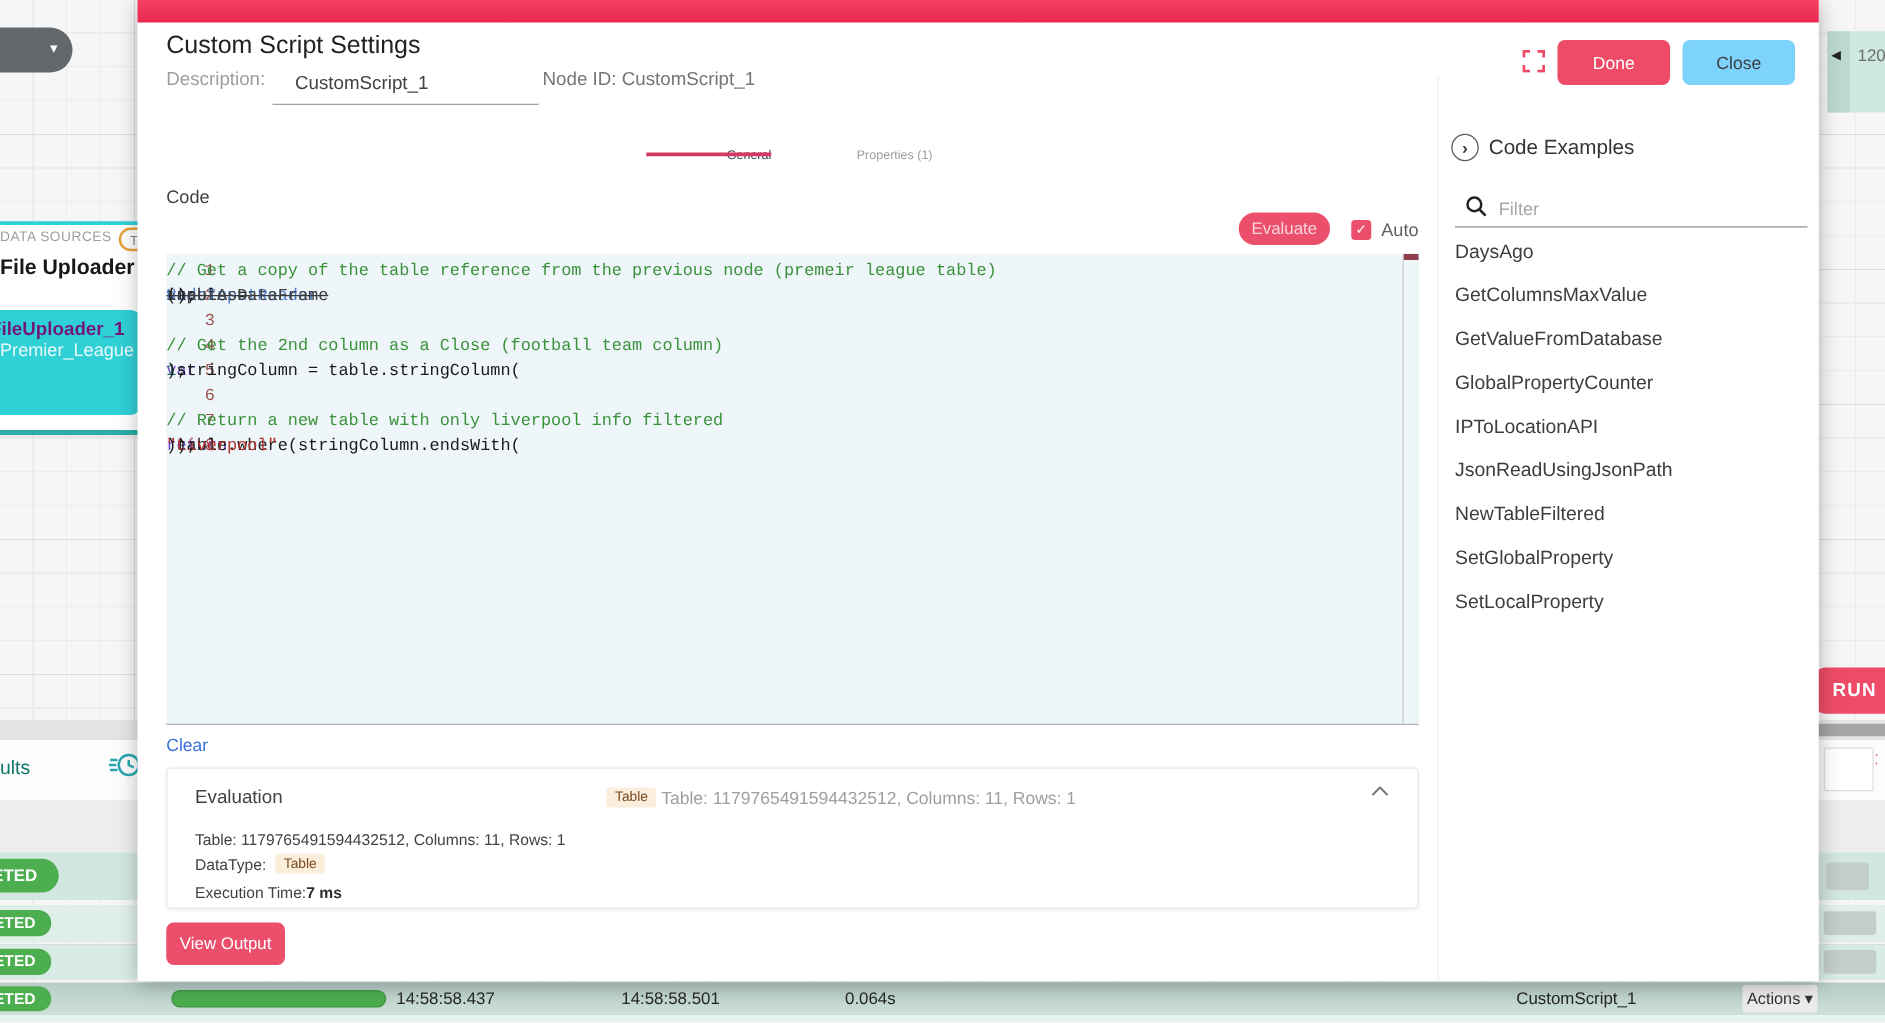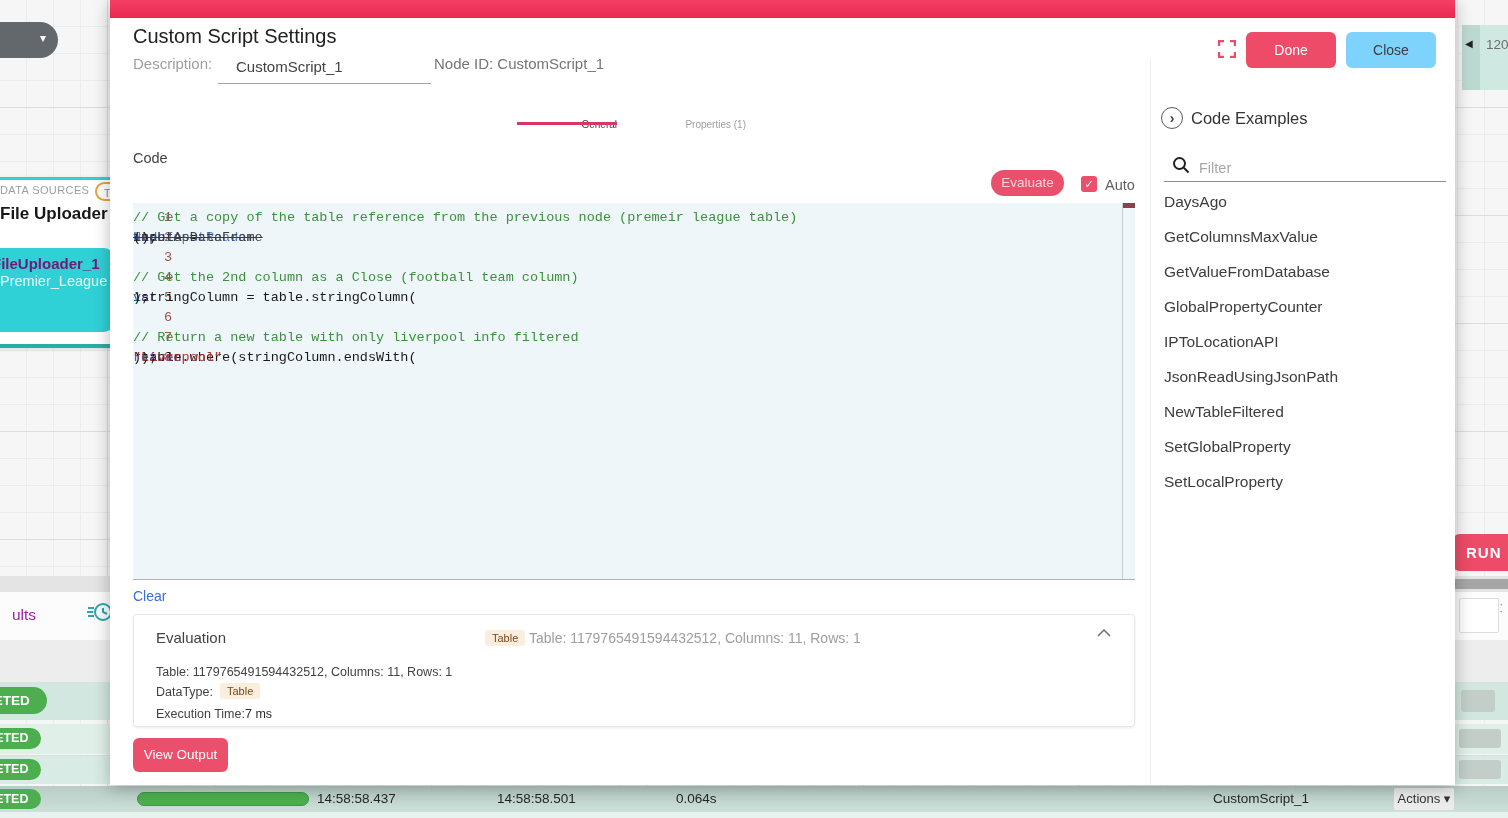--- a/index.html
+++ b/index.html
@@ -22,21 +22,21 @@
   .tr-pill{left:95px;top:182px;width:42px;height:19px;border:2px solid #e8a33d;border-radius:11px;
     font-size:10.5px;color:#8a8a8a;text-align:left;padding-left:7px;line-height:19px;box-sizing:border-box;z-index:2;}
   .node-type{left:0px;top:204px;font-size:17px;font-weight:bold;color:#171717;z-index:2;}
   .node-box{left:-12px;top:248px;width:126px;height:84px;background:#30d0d7;border-radius:10px;z-index:2;}
   .node-box .t1{position:absolute;left:4px;top:7px;font-size:15px;font-weight:bold;color:#701a75;white-space:nowrap;}
   .node-box .t2{position:absolute;left:12px;top:25px;font-size:14.5px;color:rgba(255,255,255,.88);white-space:nowrap;}
   
   .hscroll{left:0;top:576px;width:1508px;height:16px;background:#e4e4e4;z-index:1;}
   .hthumb{left:1437px;top:579px;width:95px;height:10px;border-radius:5px;background:#a6a6a6;z-index:2;}
   .results-band{left:0;top:592px;width:1508px;height:48px;background:#fcfcfc;border-bottom:1px solid #e8e8e8;z-index:1;}
-  .results-text{left:12px;top:606px;font-size:15.5px;color:#a21caf;z-index:2;}
+  .results-text{left:0;top:606px;font-size:15.5px;color:#0f766e;z-index:2;}
   .history-icon{left:87px;top:599px;z-index:2;}
   .right-input{left:1459px;top:598px;width:38px;height:33px;background:#fff;border:1px solid #ddd;border-radius:2px;z-index:2;}
   .red-glyph{left:1500px;top:604px;z-index:2;color:#e05560;font-size:11px;line-height:9px;}
   .gray-band{left:0;top:640px;width:1508px;height:42px;background:#ededed;z-index:1;}
   .row{left:0;width:1508px;z-index:1;}
   .row-a{top:682px;height:38px;background:#d2e7e0;}
   .row-b{top:724px;height:30px;background:#e0f0e9;}
   .row-c{top:756px;height:28px;background:#d8ece5;}
   .row-d{top:786px;height:26px;background:linear-gradient(#b7cdc6,#cde0d9);}
   .row-e{top:812px;height:6px;background:#e6f3ee;}
@@ -102,21 +102,21 @@
     border-radius:4px;box-shadow:0 1px 3px rgba(0,0,0,.08);box-sizing:border-box;}
   .eval-title{left:22px;top:14px;font-size:15px;color:#424242;}
   .tbadge{background:#fbeedd;color:#7a4a1e;font-size:11px;border-radius:3px;padding:2px 7px;}
   .eval-badge{left:351px;top:15px;}
   .eval-summary{left:395px;top:15px;font-size:14px;color:#9e9e9e;white-space:nowrap;}
   .eval-chevron{left:963px;top:14px;}
   .eval-line1{left:22px;top:50px;font-size:12.5px;color:#424242;}
   .dt-label{left:22px;top:70px;font-size:12.5px;color:#424242;}
   .dt-badge{left:86px;top:68px;}
   .exec-label{left:22px;top:92px;font-size:12.5px;color:#424242;}
-  .exec-value{left:111px;top:92px;font-size:12.5px;font-weight:normal;color:#2c2c2c;}
+  .exec-value{left:111px;top:92px;font-size:12.5px;font-weight:bold;color:#2c2c2c;}
   .view-output{left:23px;top:738px;width:95px;height:34px;background:#ec4f6c;color:#fff;
     font-size:13.5px;line-height:34px;}
   
   .sidebar-divider{left:1040px;top:60px;width:1px;height:725px;background:#efefef;}
   .ce-icon{left:1051px;top:107px;width:22px;height:22px;border:1.5px solid #5a5a5a;border-radius:50%;
     color:#424242;font-size:14px;font-weight:bold;text-align:center;line-height:21px;box-sizing:border-box;}
   .ce-title{left:1081px;top:109px;font-size:16.5px;color:#333;}
   .search-icon{left:1062px;top:156px;width:18px;height:18px;}
   .filter-input{left:1087px;top:154px;width:246px;height:26px;border:none;outline:none;background:transparent;
     font-size:14.5px;color:#424242;font-family:"Liberation Sans",sans-serif;}

